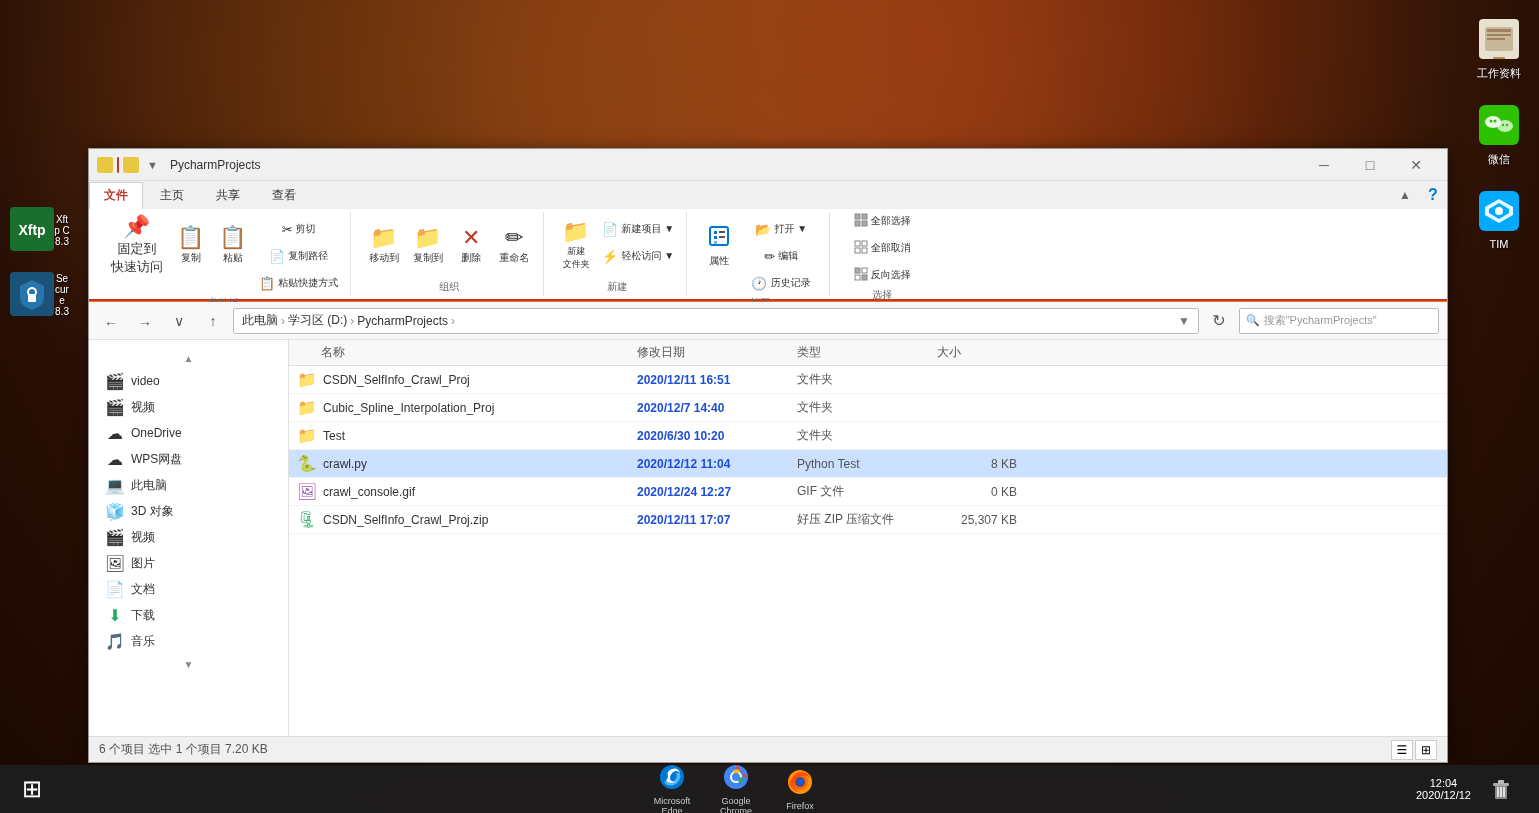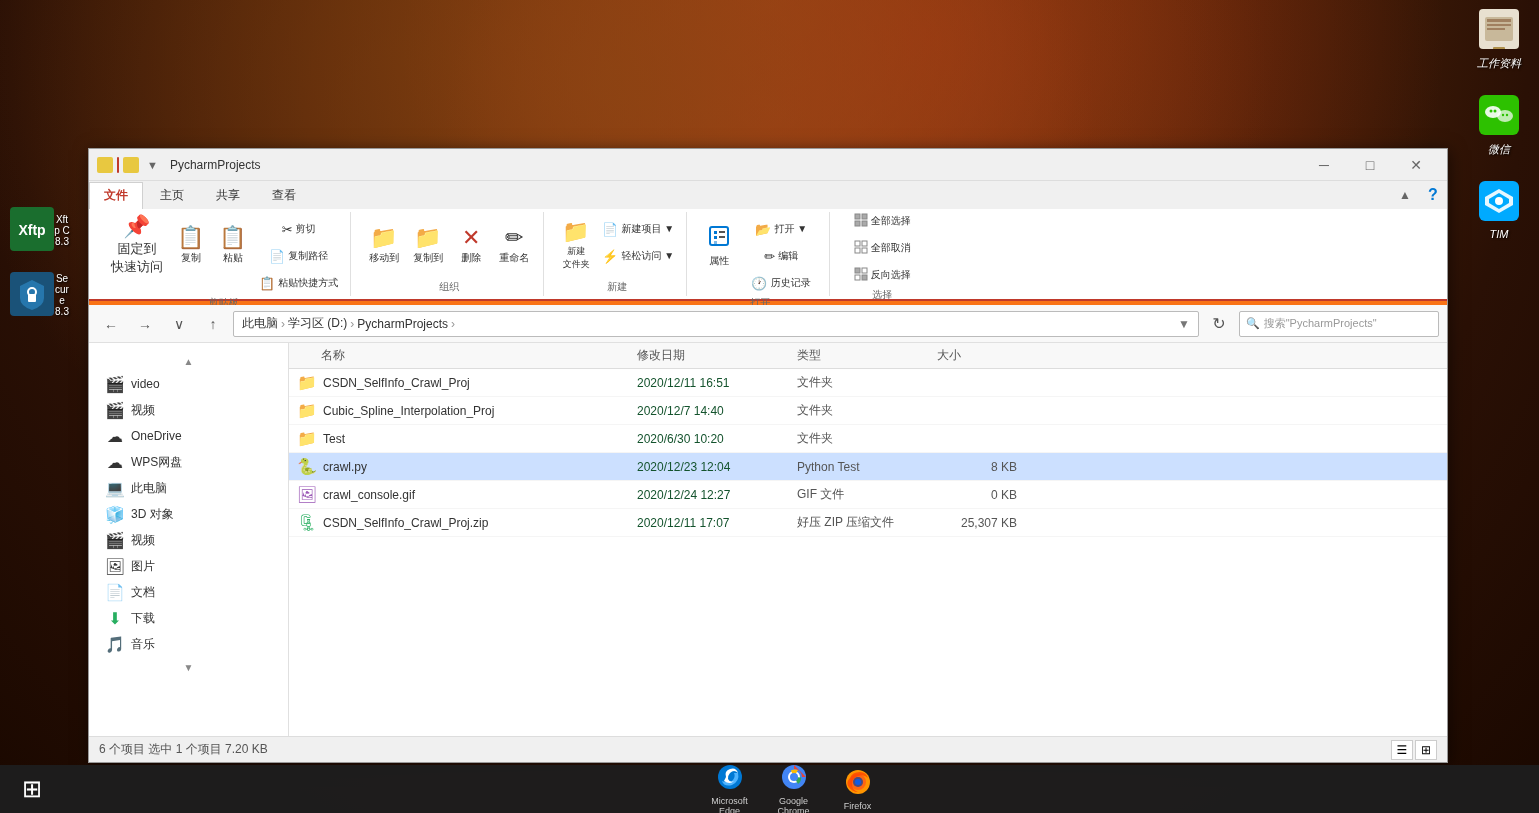--- a/index.html
+++ b/index.html
@@ -35,22 +35,22 @@
     .right-apps {
       position: absolute;
       right: 0;
       top: 0;
       width: 80px;
       height: 100%;
       z-index: 10;
       display: flex;
       flex-direction: column;
       align-items: center;
+      padding-top: 10px;
       gap: 10px;
-      font-style: italic;
     }
 
     .right-app-item {
       display: flex;
       flex-direction: column;
       align-items: center;
       cursor: pointer;
       padding: 5px;
     }
 
@@ -176,21 +176,21 @@
       cursor: pointer;
       color: #666;
       border: none;
       background: transparent;
     }
 
     
     .ribbon {
       flex-shrink: 0;
       background: #f9a8d4;
-      border-bottom: 4px solid #f97316;
+      border-bottom: 1px solid #f97316;
     }
 
     .ribbon-tabs {
       display: flex;
       background: #f0f0f0;
       height: 28px;
       align-items: flex-end;
     }
 
     .ribbon-tab {
@@ -443,21 +443,21 @@
       gap: 6px;
     }
 
     .file-icon {
       font-size: 16px;
       width: 20px;
       text-align: center;
       flex-shrink: 0;
     }
 
-    .file-date { flex: 0 0 160px; color: #14532d; }
+    .file-date { flex: 0 0 160px; color: #1d4ed8; font-weight: bold; }
     .file-type { flex: 0 0 140px; color: #555; }
     .file-size { flex: 0 0 100px; color: #555; text-align: right; padding-right: 20px; }
 
     
     .status-bar {
       height: 26px;
       background: #f0f0f0;
       border-top: 1px solid #ddd;
       display: flex;
       align-items: center;
@@ -1001,21 +1001,21 @@
           <div class="file-date">2020/6/30 10:20</div>
           <div class="file-type">文件夹</div>
           <div class="file-size"></div>
         </div>
 
         <div class="file-row selected">
           <div class="file-name">
             <span class="file-icon py-icon">🐍</span>
             <span>crawl.py</span>
           </div>
-          <div class="file-date">2020/12/23 12:04</div>
+          <div class="file-date">2020/12/12 11:04</div>
           <div class="file-type">Python Test</div>
           <div class="file-size">8 KB</div>
         </div>
 
         <div class="file-row">
           <div class="file-name">
             <span class="file-icon gif-icon">🖼</span>
             <span>crawl_console.gif</span>
           </div>
           <div class="file-date">2020/12/24 12:27</div>
@@ -1085,13 +1085,29 @@
           <circle cx="14" cy="14" r="8" fill="#FF6611"></circle>
           <path d="M6 10 Q8 4 16 4 Q22 4 24 10 Q20 6 14 8 Q8 10 8 16 Q8 22 14 24 Q8 24 4 18 Q2 14 6 10 Z" fill="#FF4400" opacity="0.8"></path>
           <circle cx="14" cy="14" r="5" fill="#003EAA" opacity="0.7"></circle>
           <circle cx="14" cy="14" r="3" fill="#0060FF" opacity="0.8"></circle>
         </svg>
       </div>
       <span class="taskbar-label">Firefox</span>
     </div>
   </div>
 
+  <div class="taskbar-right">
+    <div class="taskbar-clock">
+      <div>12:04</div>
+      <div>2020/12/12</div>
+    </div>
+    <div class="taskbar-recycle">
+      <svg width="28" height="28" viewBox="0 0 28 28">
+        <rect x="8" y="10" width="12" height="14" rx="1" fill="#888"></rect>
+        <rect x="6" y="8" width="16" height="3" rx="1" fill="#aaa"></rect>
+        <rect x="11" y="5" width="6" height="4" rx="1" fill="#bbb"></rect>
+        <line x1="11" y1="12" x2="11" y2="22" stroke="white" stroke-width="1.5"></line>
+        <line x1="14" y1="12" x2="14" y2="22" stroke="white" stroke-width="1.5"></line>
+        <line x1="17" y1="12" x2="17" y2="22" stroke="white" stroke-width="1.5"></line>
+      </svg>
+    </div>
+  </div>
 </div>
 
 </body></html>

